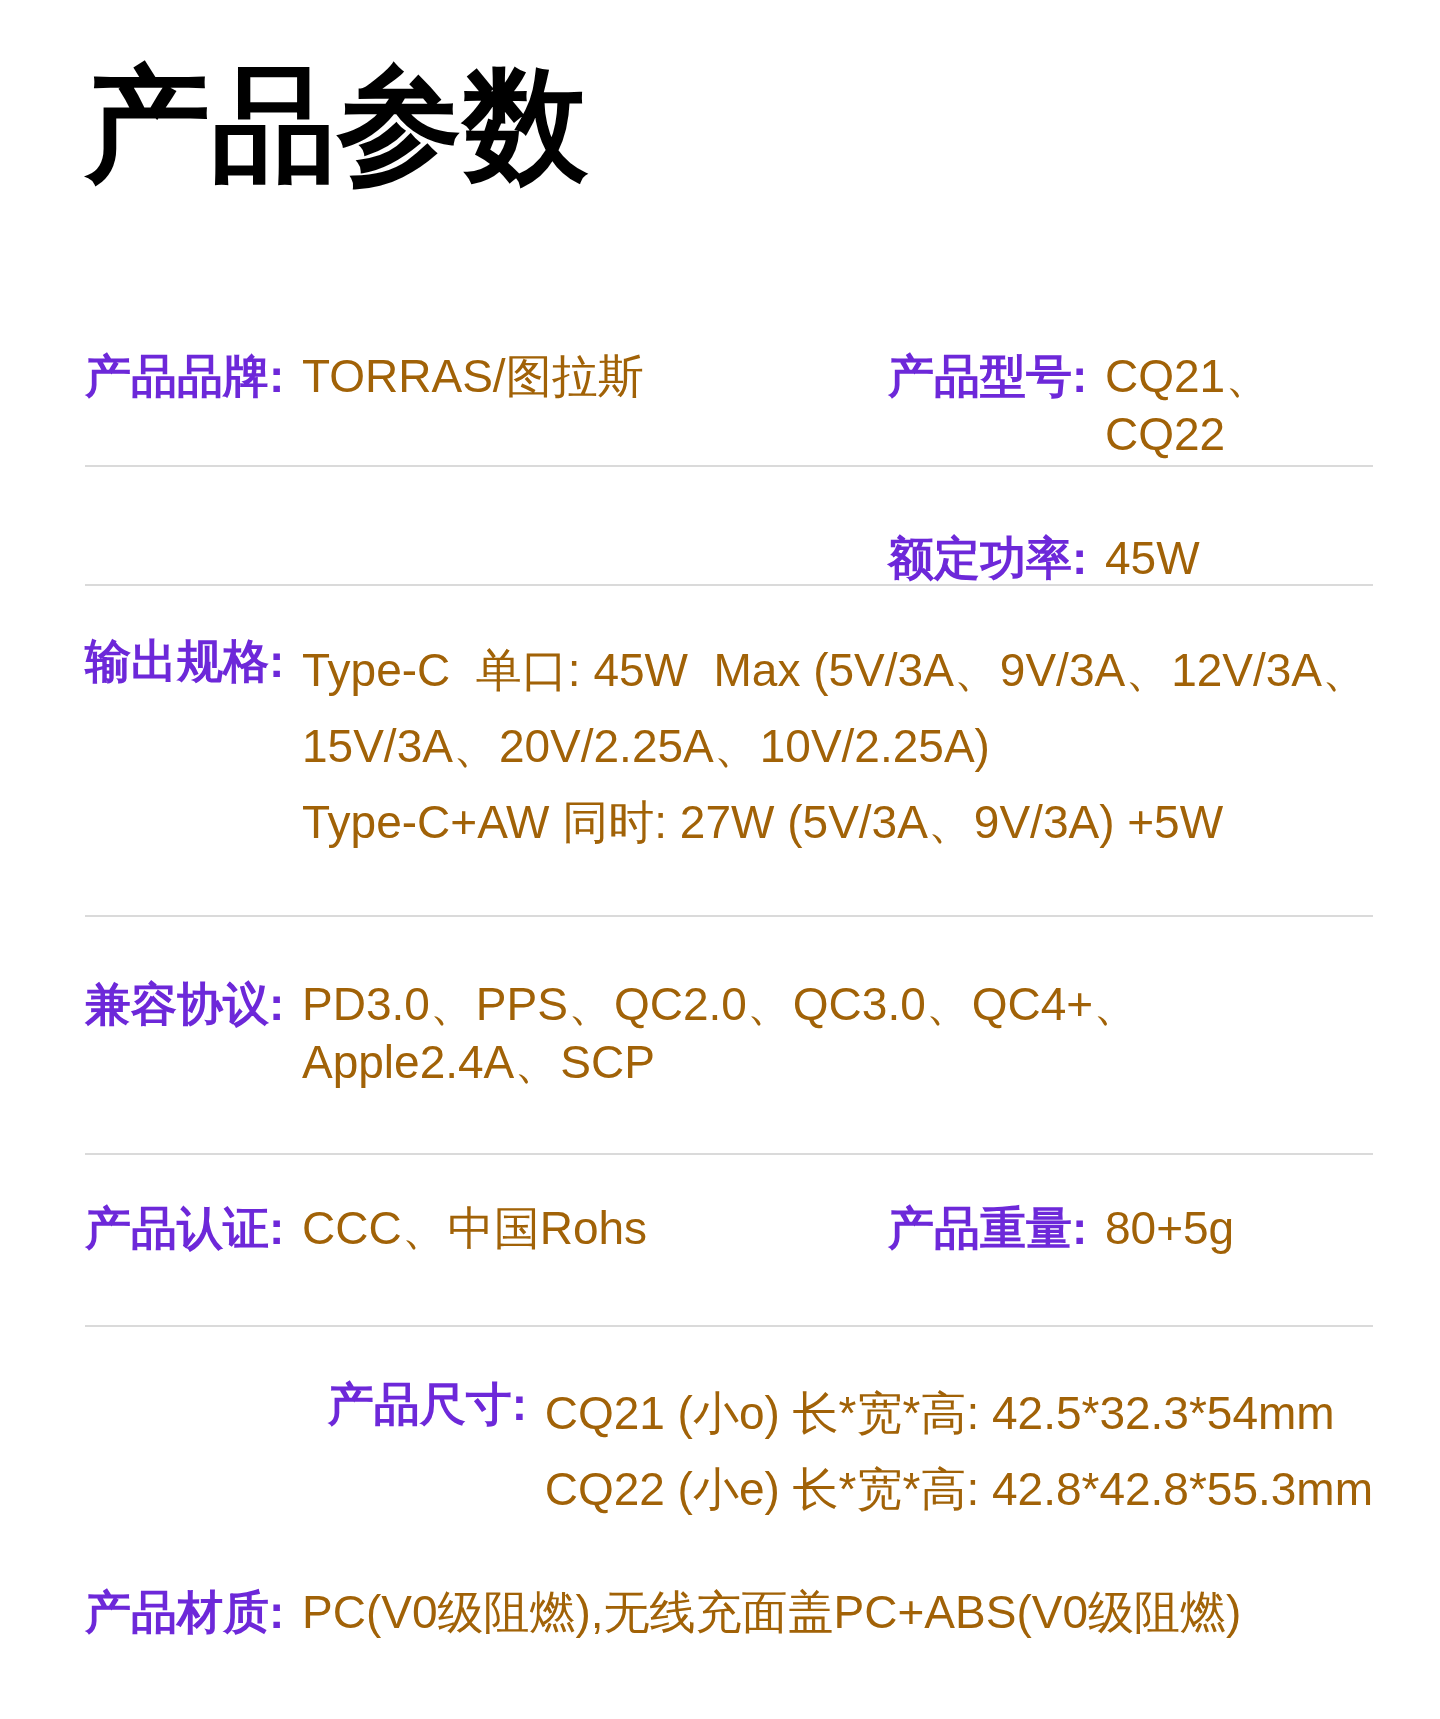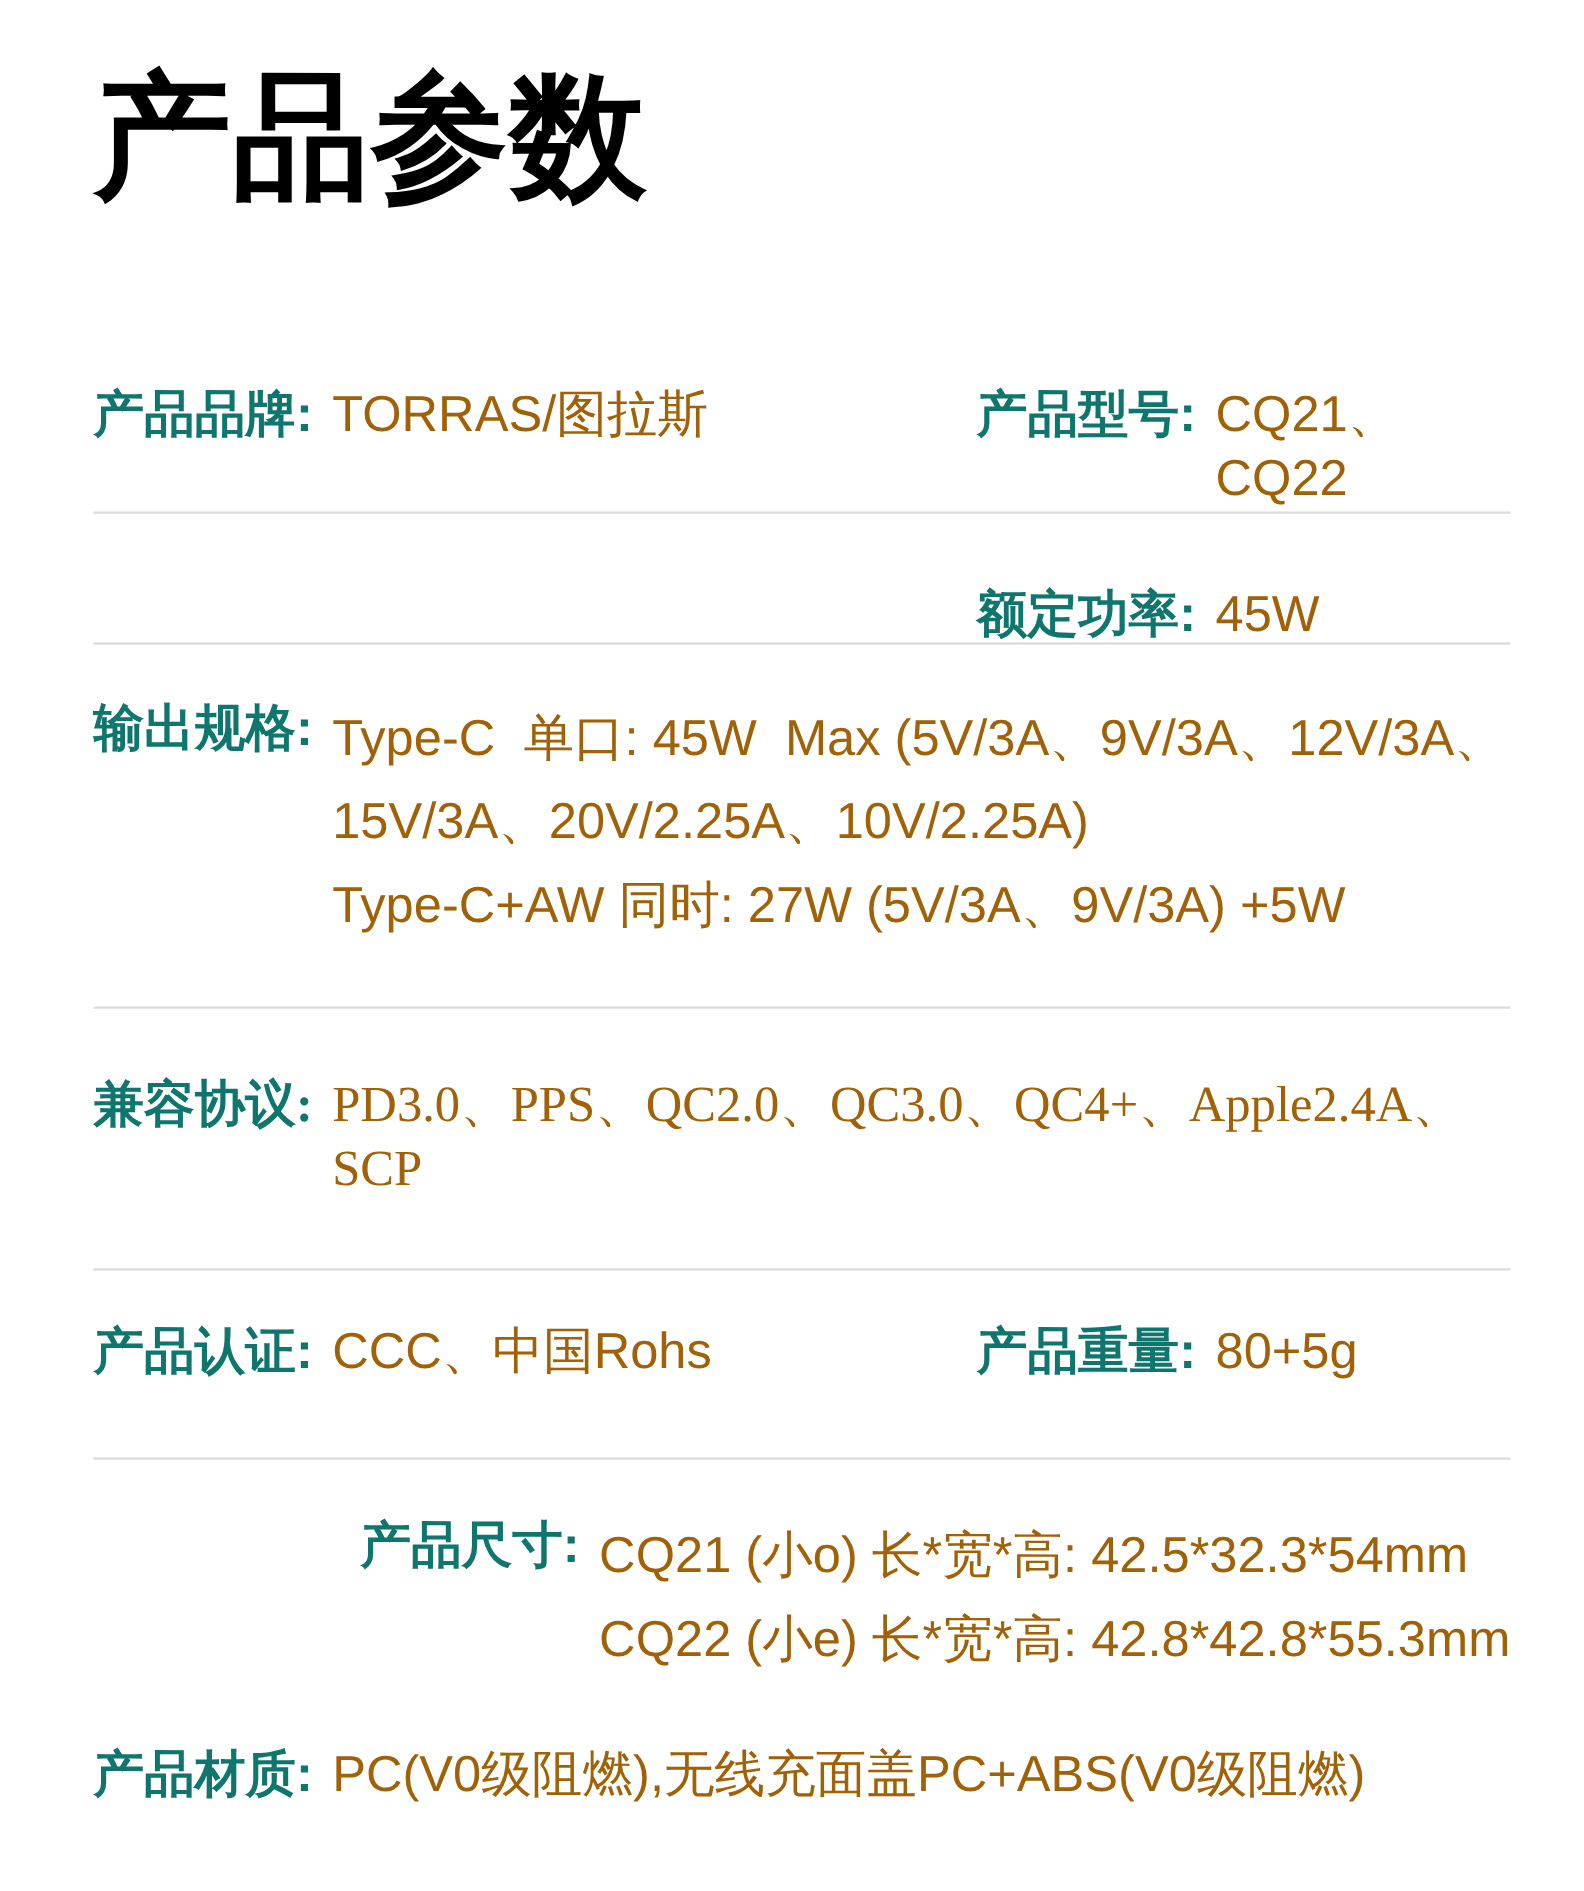--- a/index.html
+++ b/index.html
@@ -43,21 +43,21 @@
   }
   .pair.right {
     position: absolute;
     left: 803px;
     top: 0;
   }
   .label {
     flex: 0 0 217px;
     width: 217px;
     font-weight: 700;
-    color: #0f766e;
+    color: #6d28d9;
     white-space: pre;
   }
   .pair .label { flex: 0 0 217px; }
   .value {
     font-weight: 400;
     color: #a16207;
     white-space: pre-wrap;
   }
   .value .line {
     line-height: 76px;
@@ -68,21 +68,21 @@
     background: #dadada;
     border: none;
   }
   
   .d1 { margin-top: 60px; }
   .r2 { margin-top: 62px; }
   .d2 { margin-top: 55px; }
   .r3 { margin-top: 46px; }
   .r3 .value .line { line-height: 76px; }
   .d3 { margin-top: 55px; }
-  .r4 { margin-top: 58px; font-family: Liberation Serif, serif; }
+  .r4 { margin-top: 58px; }
   .d4 { margin-top: 62px; }
   .r5 { margin-top: 44px; }
   .d5 { margin-top: 68px; }
   .r6 { margin-top: 48px; justify-content: flex-end; }
   .r7 { margin-top: 56px; }
 </style>
 </head>
 <body>
 
 <div class="page">

